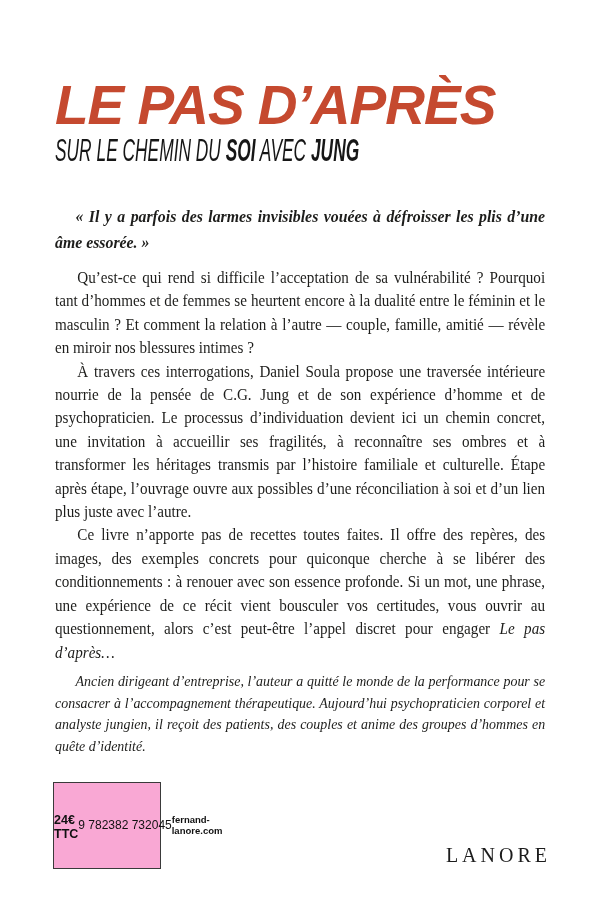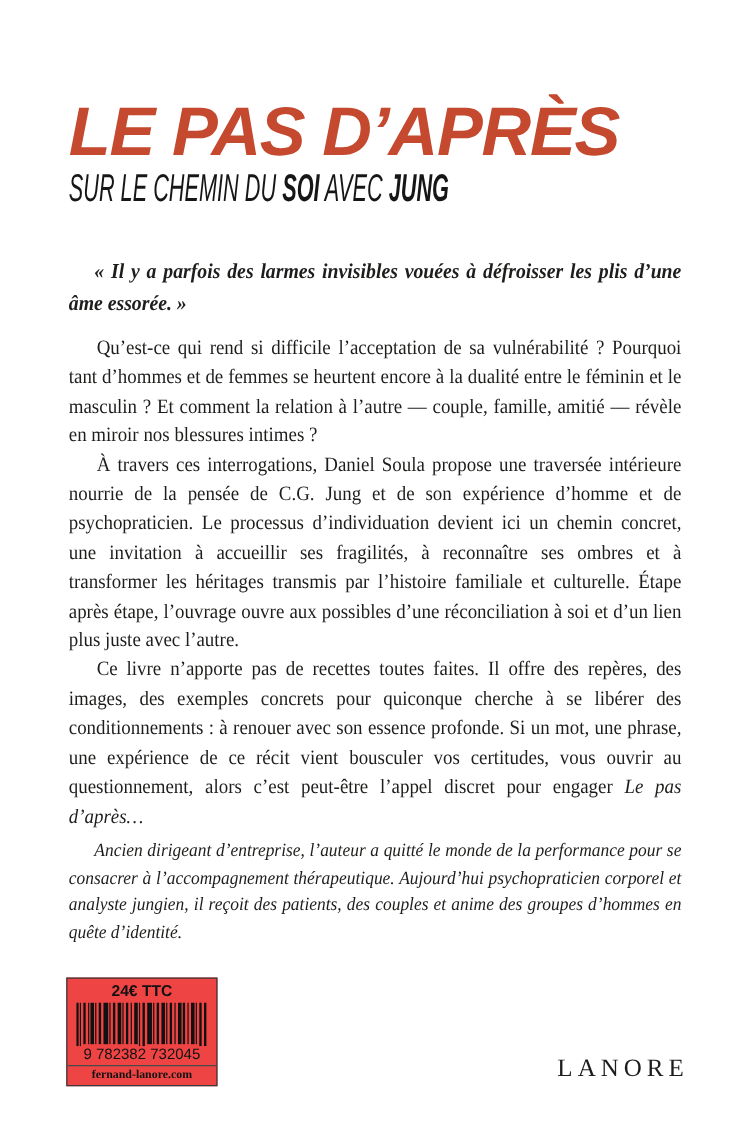--- a/index.html
+++ b/index.html
@@ -71,26 +71,26 @@
     font-style: italic;
     font-size: 15px;
     line-height: 21.6px;
     text-indent: 22px;
   }
 
   
   .barcode-box {
     position: absolute;
     left: 53px; top: 782px;
-    width: 121px; height: 87px;
+    width: 108px; height: 87px;
     box-sizing: border-box;
     border: 1.5px solid #3a3a3a;
-    background: #ef4444;
+    background: #f9a8d4;
     display: flex;
-    flex-direction: column;
+    flex-direction: row;
     align-items: center;
   }
   .price {
     font-family: "Liberation Sans", sans-serif;
     font-weight: 700;
     font-size: 12.5px;
     margin-top: 3px;
     color: #111;
   }
   .bars { margin-top: 2px; display: block; }
@@ -101,21 +101,21 @@
     color: #111;
     margin-top: -1px;
     white-space: nowrap;
   }
   .site-divider {
     width: 100%;
     border-top: 1px solid #4a4a4a;
     margin-top: 2px;
   }
   .site {
-    font-family: Liberation Serif, serif;
+    font-family: Liberation Sans, sans-serif;
     font-weight: 700;
     font-size: 9.5px;
     color: #111;
     padding: 2px 0 3px 0;
   }
 
   
   .publisher {
     position: absolute;
     right: 49px; top: 844px;

